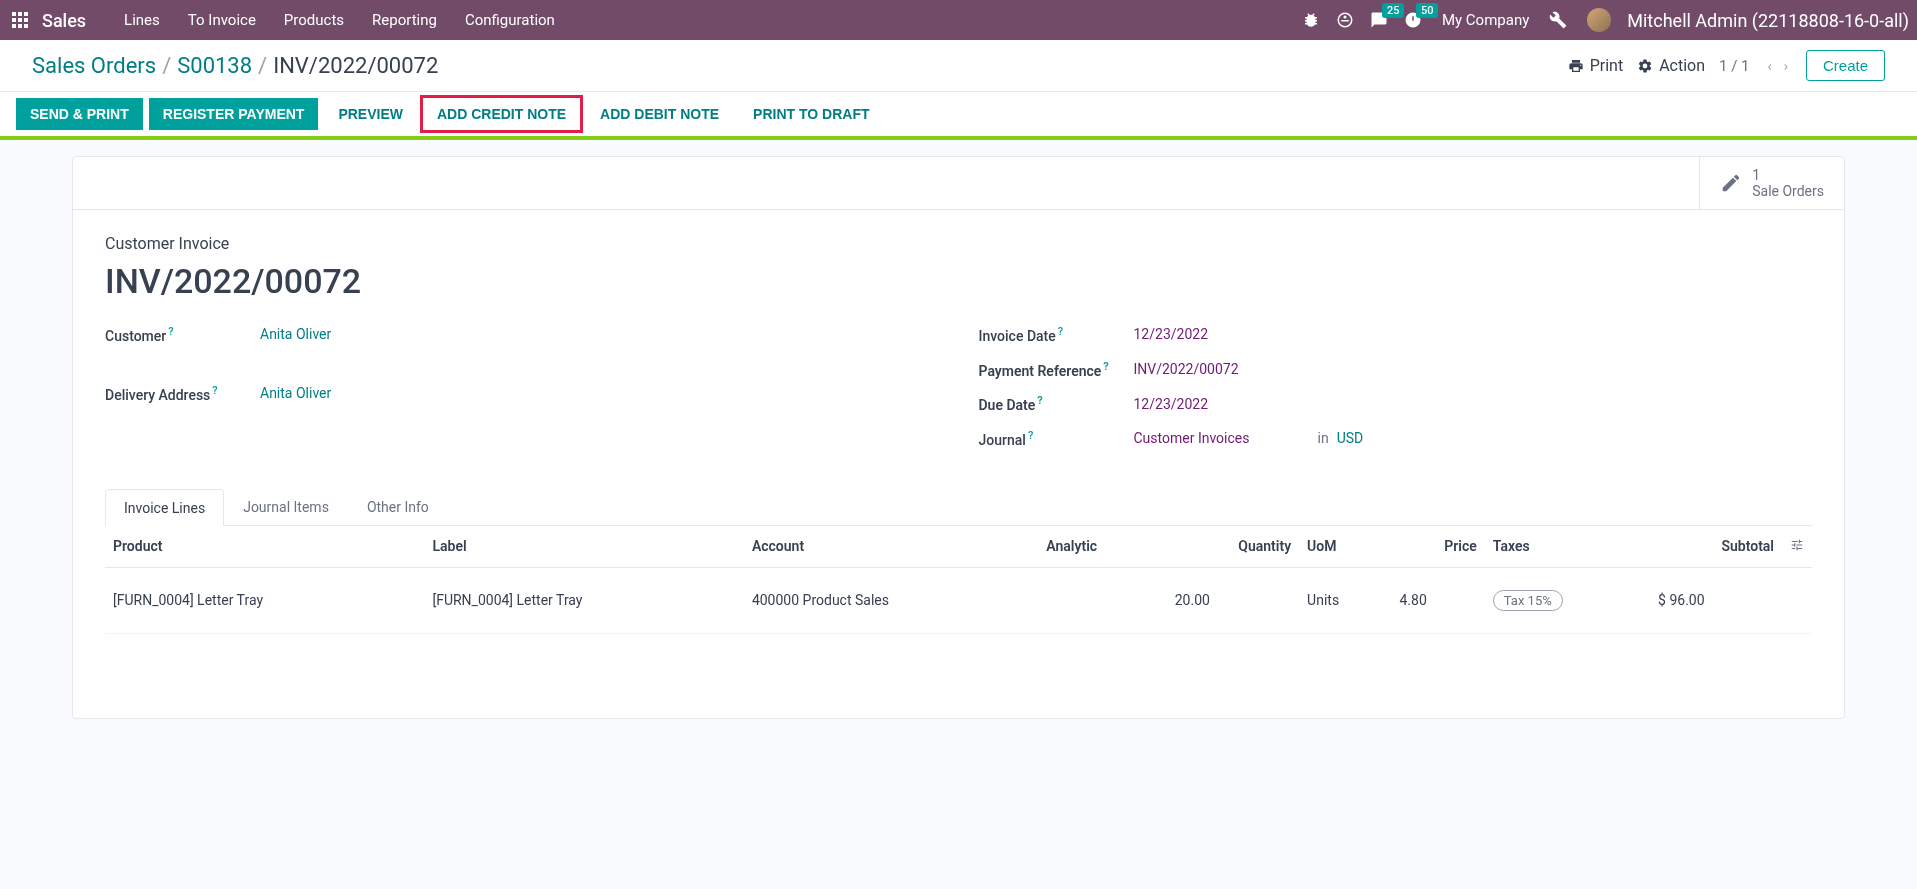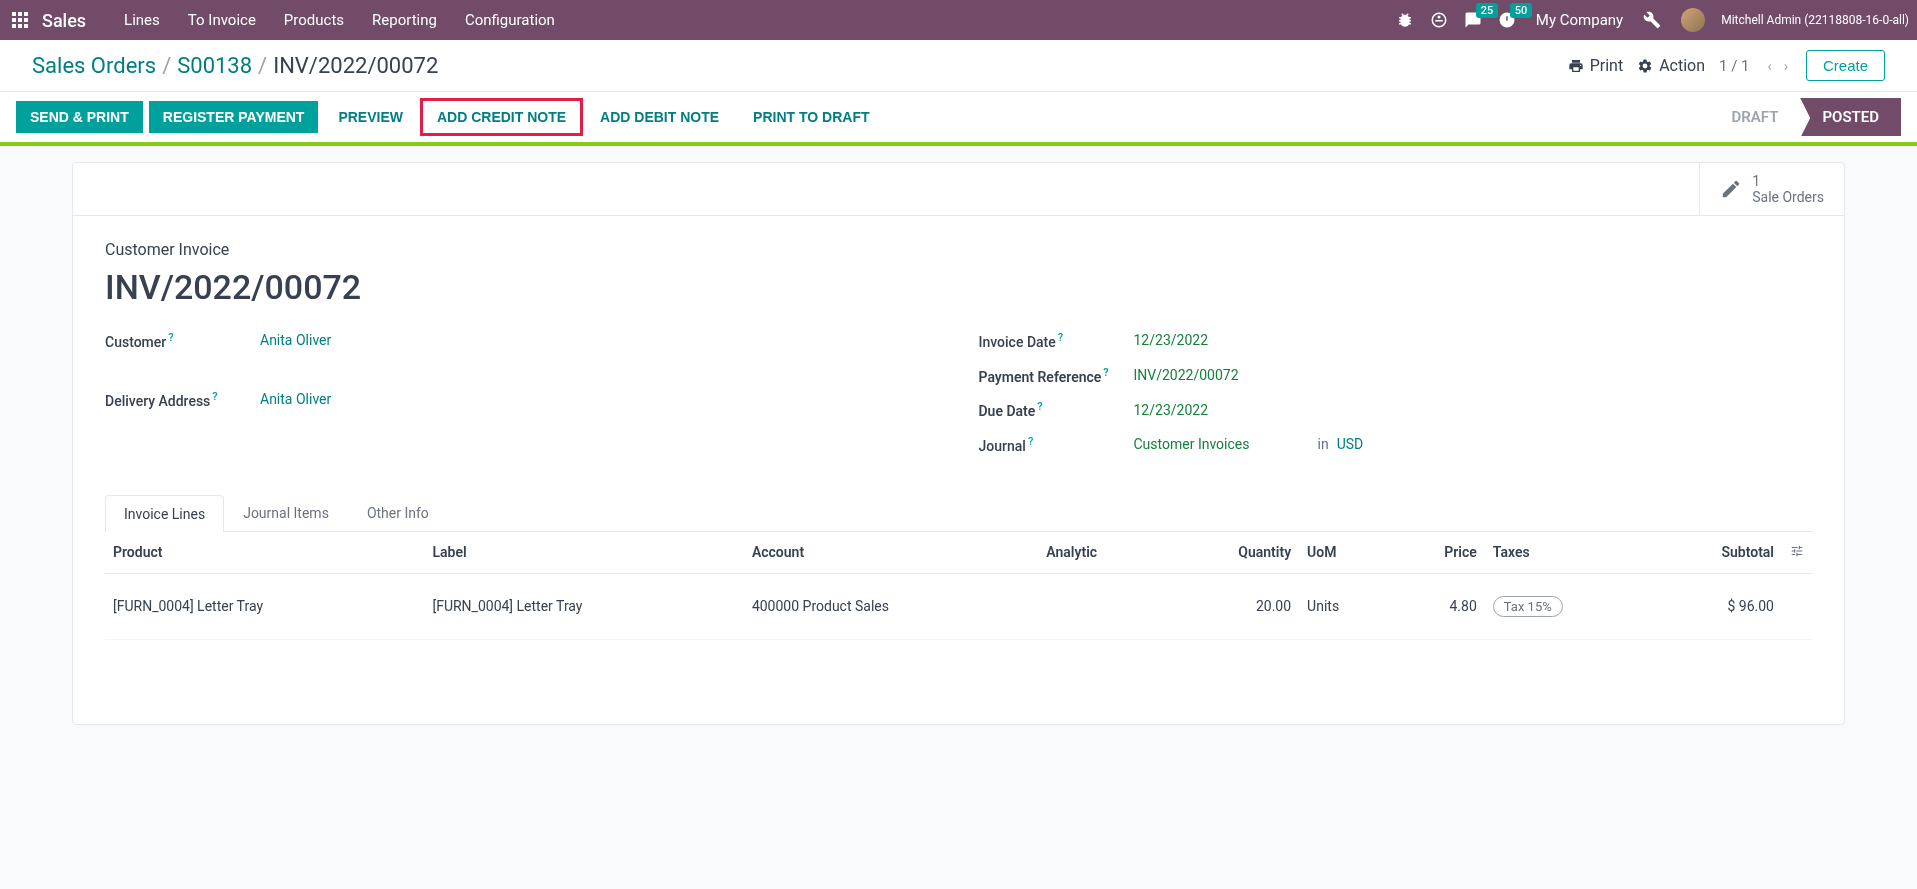--- a/index.html
+++ b/index.html
@@ -9,21 +9,21 @@
 .apps-icon { width: 24px; height: 24px; display: flex; align-items: center; justify-content: center; cursor: pointer; margin-right: 10px; }
 .apps-grid { display: grid; grid-template-columns: repeat(3, 4px); grid-template-rows: repeat(3, 4px); gap: 2px; }
 .apps-grid span { background: #fff; width: 4px; height: 4px; }
 .app-name { font-weight: 500; font-size: 18px; margin-right: 24px; }
 .nav-link { color: #fff; padding: 0 14px; cursor: pointer; font-size: 15px; }
 .topbar-right { margin-left: auto; display: flex; align-items: center; gap: 12px; }
 .icon-btn { width: 22px; height: 22px; display: flex; align-items: center; justify-content: center; cursor: pointer; fill: #fff; position: relative; }
 .badge { position: absolute; top: -6px; left: 14px; background: #00a09d; color: #fff; font-size: 11px; padding: 1px 5px; border-radius: 3px; font-weight: 500; }
 .company { color: #fff; font-size: 15px; margin: 16px 6px; cursor: pointer; }
 .avatar { width: 24px; height: 24px; border-radius: 50%; background: linear-gradient(135deg, #d4a574, #8b7355); margin-left: 6px; }
-.user-name { color: #fff; font-size: 12px; margin-left: 4px; }
+.user-name { color: #fff; font-size: 18px; margin-left: 4px; }
 
 .breadcrumb-row { background: #fff; display: flex; align-items: center; padding: 10px 32px; border-bottom: 1px solid #e5e7eb; }
 .breadcrumb { display: flex; align-items: center; gap: 6px; font-size: 22px; }
 .bc-link { color: #017e84; cursor: pointer; }
 .bc-sep { color: #9ca3af; }
 .bc-current { color: #374151; }
 .bc-right { margin-left: auto; display: flex; align-items: center; gap: 14px; }
 .bc-btn { display: flex; align-items: center; gap: 6px; cursor: pointer; font-size: 16px; color: #374151; }
 .pager { color: #6b7280; font-size: 15px; }
 .pager-arrows { color: #9ca3af; display: flex; gap: 4px; }
@@ -50,33 +50,33 @@
 .stat-text { font-size: 14px; color: #6b7280; }
 .stat-num { font-weight: 400; }
 
 .form-body { padding: 24px 32px; }
 .subtitle { font-size: 16px; color: #374151; margin-bottom: 8px; }
 .title { font-size: 34px; font-weight: 500; color: #374151; margin-bottom: 24px; }
 .two-col { display: grid; grid-template-columns: 1fr 1fr; gap: 40px; margin-bottom: 24px; }
 .field-row { display: flex; align-items: center; margin-bottom: 16px; }
 .field-label { width: 155px; font-weight: 500; color: #374151; position: relative; }
 .help-icon { color: #00a09d; font-size: 11px; vertical-align: super; margin-left: 2px; }
-.field-value { color: #15803d; }
+.field-value { color: #701a75; }
 .field-link { color: #017e84; cursor: pointer; }
 .journal-row { display: flex; align-items: center; gap: 8px; }
 
 .tabs { display: flex; border-bottom: 1px solid #e5e7eb; margin-top: 16px; }
 .tab { padding: 10px 18px; cursor: pointer; color: #6b7280; border: 1px solid transparent; border-bottom: none; border-radius: 4px 4px 0 0; }
 .tab.active { border-color: #e5e7eb; background: #fff; color: #374151; position: relative; top: 1px; }
 
 .table { width: 100%; border-collapse: collapse; }
 .table th { text-align: left; padding: 12px 8px; font-weight: 600; border-bottom: 1px solid #e5e7eb; font-size: 14px; }
 .table th.right { text-align: right; }
 .table td { padding: 22px 8px; border-bottom: 1px solid #f3f4f6; }
-.table td.right { text-align: right; margin-top: 11px; }
+.table td.right { text-align: left; margin-top: 11px; }
 .tax-pill { display: inline-block; border: 1px solid #9ca3af; border-radius: 12px; padding: 2px 10px; font-size: 13px; color: #6b7280; }
 .gear-col { width: 30px; text-align: center; }
 </style>
 </head>
 <body>
 
 <div class="topbar">
   <div class="topbar-left">
     <div class="apps-icon">
       <div class="apps-grid">
@@ -162,24 +162,20 @@
   </div>
 </div>
 
 <div class="action-row">
   <button class="btn-primary">SEND &amp; PRINT</button>
   <button class="btn-primary">REGISTER PAYMENT</button>
   <button class="btn-secondary">PREVIEW</button>
   <button class="btn-secondary highlighted">ADD CREDIT NOTE</button>
   <button class="btn-secondary">ADD DEBIT NOTE</button>
   <button class="btn-secondary">PRINT TO DRAFT</button>
-  <div class="status-bar">
-    <div class="status-item">DRAFT</div>
-    <div class="status-item active">POSTED</div>
-  </div>
 </div>
 
 <div class="content">
   <div class="card">
     <div class="button-box">
       <div class="stat-btn">
         <svg class="stat-icon" width="22" height="22" viewBox="0 0 24 24">
             <path d="M3 17.25V21h3.75L17.81 9.94l-3.75-3.75L3 17.25zM20.71 7.04a1 1 0 000-1.41l-2.34-2.34a1 1 0 00-1.41 0l-1.83 1.83 3.75 3.75 1.83-1.83z"></path>
           </svg>
         <div class="stat-text">

